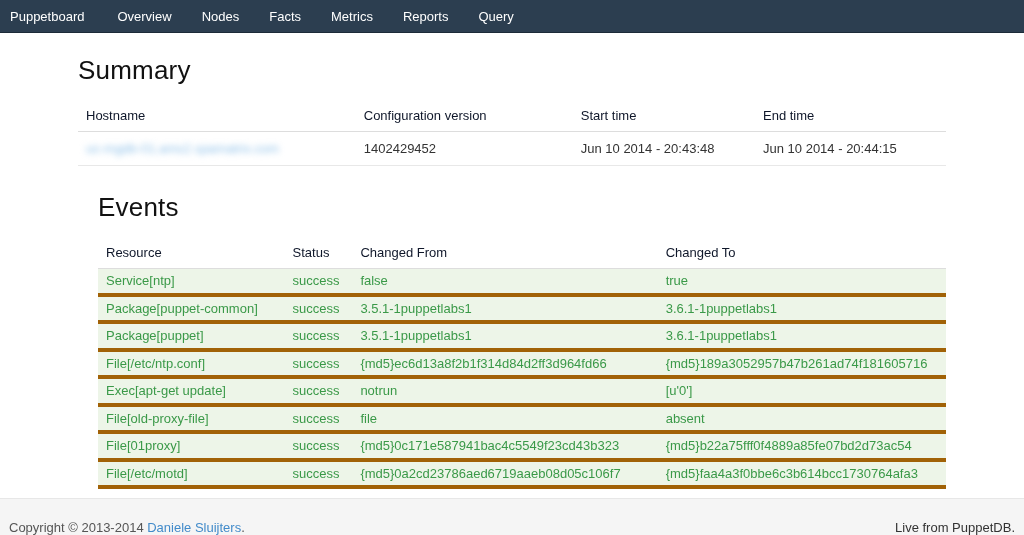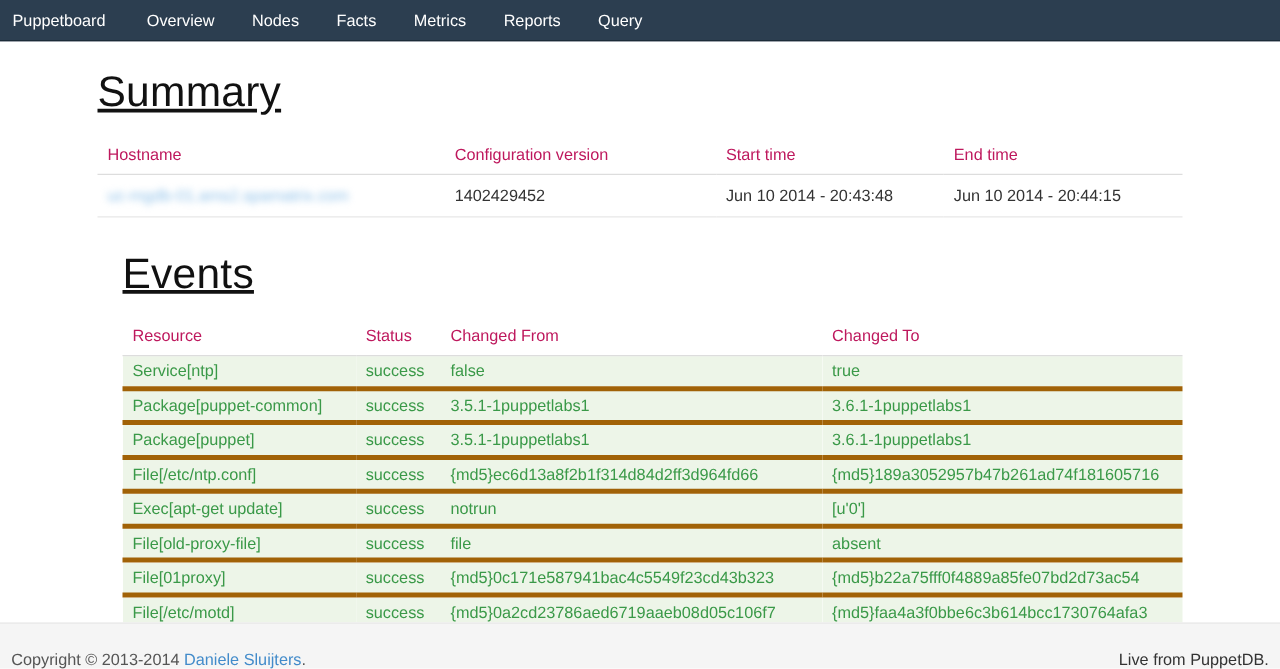--- a/index.html
+++ b/index.html
@@ -29,28 +29,28 @@
     color:#fff;text-decoration:none;font-size:13px;
     display:flex;align-items:center;
     padding:0 15px;cursor:pointer;
   }
   .navbar a.brand{padding:0 18px 0 10px;}
 
   
   main{flex:1 1 auto;overflow:hidden;}
   .container{width:868px;margin:0 auto;padding-top:22px;}
   h2.section-title{
-    font-size:34px;font-weight:400;color:#111;
-    margin:0 0 14px 0;letter-spacing:.2px;text-decoration:underline;
+    font-size:26px;font-weight:400;color:#111;
+    margin:0 0 14px 0;letter-spacing:.2px;
   }
   .events-block{margin-top:26px;padding-left:20px;}
 
   table{width:100%;border-collapse:collapse;font-size:13px;}
   th{
-    text-align:left;font-weight:400;color:#be185d;
+    text-align:left;font-weight:400;color:#0f172a;
     padding:8px 8px;border-bottom:1px solid #ddd;
     white-space:nowrap;
   }
   .summary-table td{
     padding:9px 8px;border-bottom:1px solid #e8e8e8;color:#333;
   }
   .hostname-link{
     color:#8fc1e9;filter:blur(3px);cursor:pointer;text-decoration:none;
   }
 

